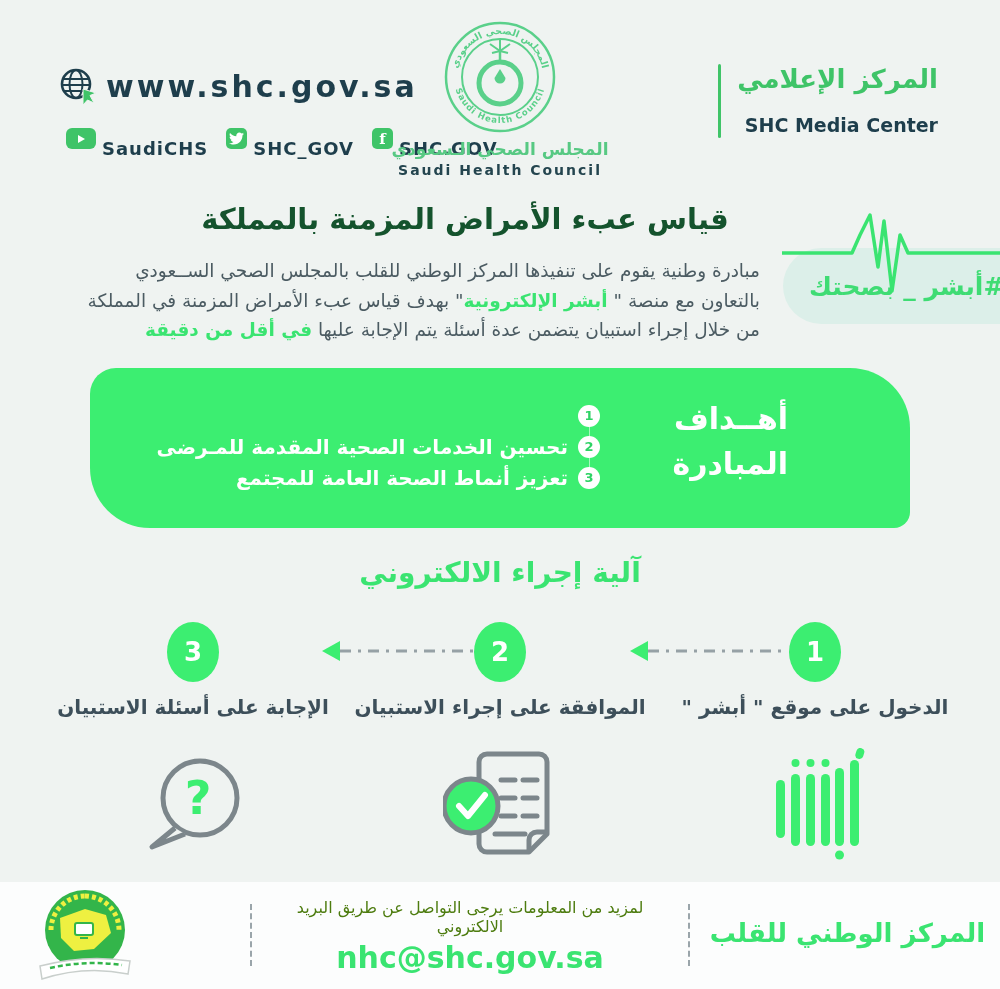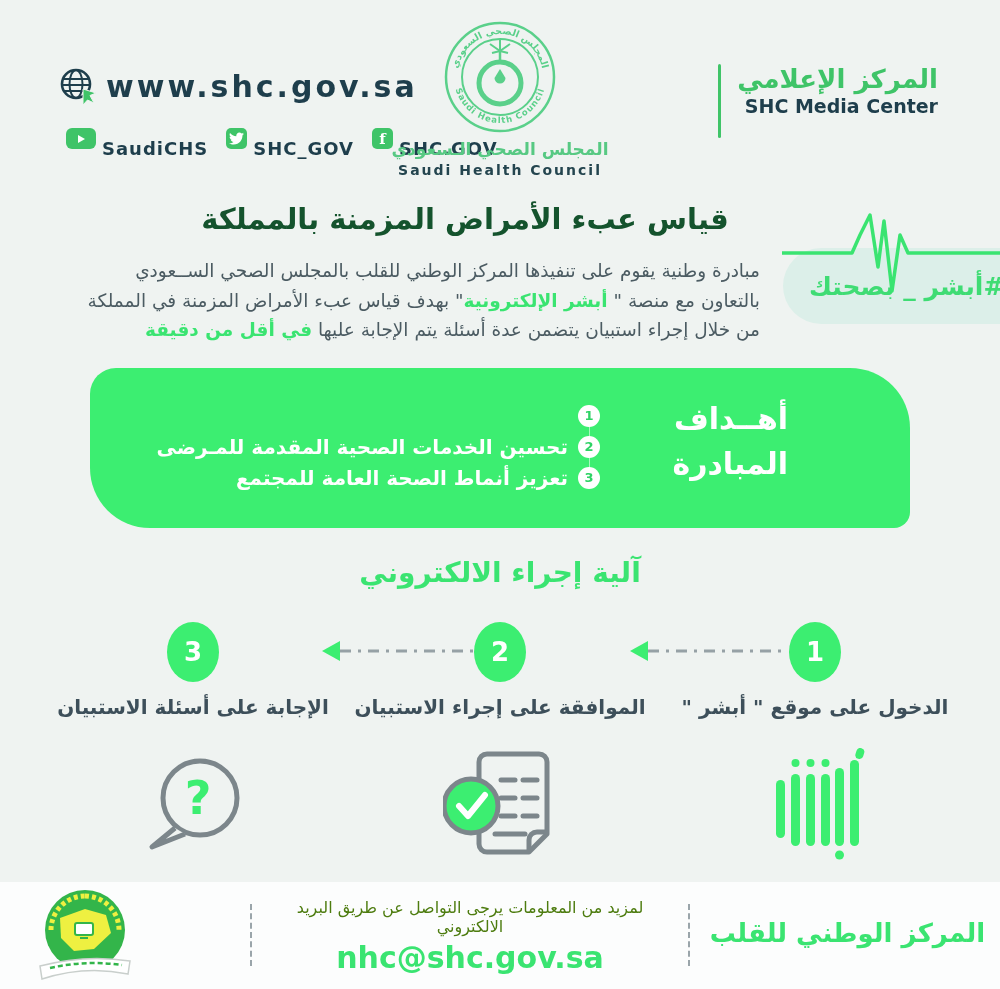--- a/index.html
+++ b/index.html
@@ -16,21 +16,21 @@
   .badge.yt{width:30px;height:21px;border-radius:6px;}
   .badge.sq{width:21px;height:21px;border-radius:5px;}
   .social-label{font-size:18px;font-weight:bold;color:#1e3e4c;letter-spacing:1px;margin-top:20px;}
   .logo-block{position:absolute;left:50%;transform:translateX(-50%);top:20px;text-align:center;width:260px;}
   .logo-name-ar{color:#57c983;font-size:17px;font-weight:bold;direction:rtl;margin-top:1px;}
   .logo-name-en{color:#24454f;font-size:14px;font-weight:bold;letter-spacing:2px;margin-top:3px;}
   .media-block{position:absolute;right:62px;top:64px;display:flex;gap:16px;}
   .media-bar{width:3px;height:74px;background:#3fc468;border-radius:2px;}
   .media-texts{text-align:right;direction:rtl;}
   .media-ar{color:#3fc468;font-size:26px;font-weight:bold;}
-  .media-en{color:#1e3e4c;font-size:19px;font-weight:bold;margin-top:1px;direction:ltr;}
+  .media-en{color:#1e3e4c;font-size:19px;font-weight:bold;margin-top:20px;direction:ltr;}
   
   .main-title{position:absolute;left:170px;right:240px;top:202px;text-align:center;
     font-size:29px;font-weight:bold;color:#14532d;direction:rtl;}
   .intro-par{position:absolute;right:240px;top:256px;width:700px;direction:rtl;text-align:right;
     color:#4b5b62;font-size:18.5px;line-height:29.5px;}
   .intro-par .line{white-space:nowrap;}
   .hl{color:#3ae471;font-weight:bold;}
   .hashtag-pill{position:absolute;right:-45px;top:248px;width:262px;height:76px;background:#dcefe9;border-radius:38px;}
   .hashtag-text{position:absolute;left:26px;top:24px;direction:rtl;color:#3fdc74;font-size:25px;font-weight:bold;}
   .ecg{position:absolute;right:0;top:203px;}

